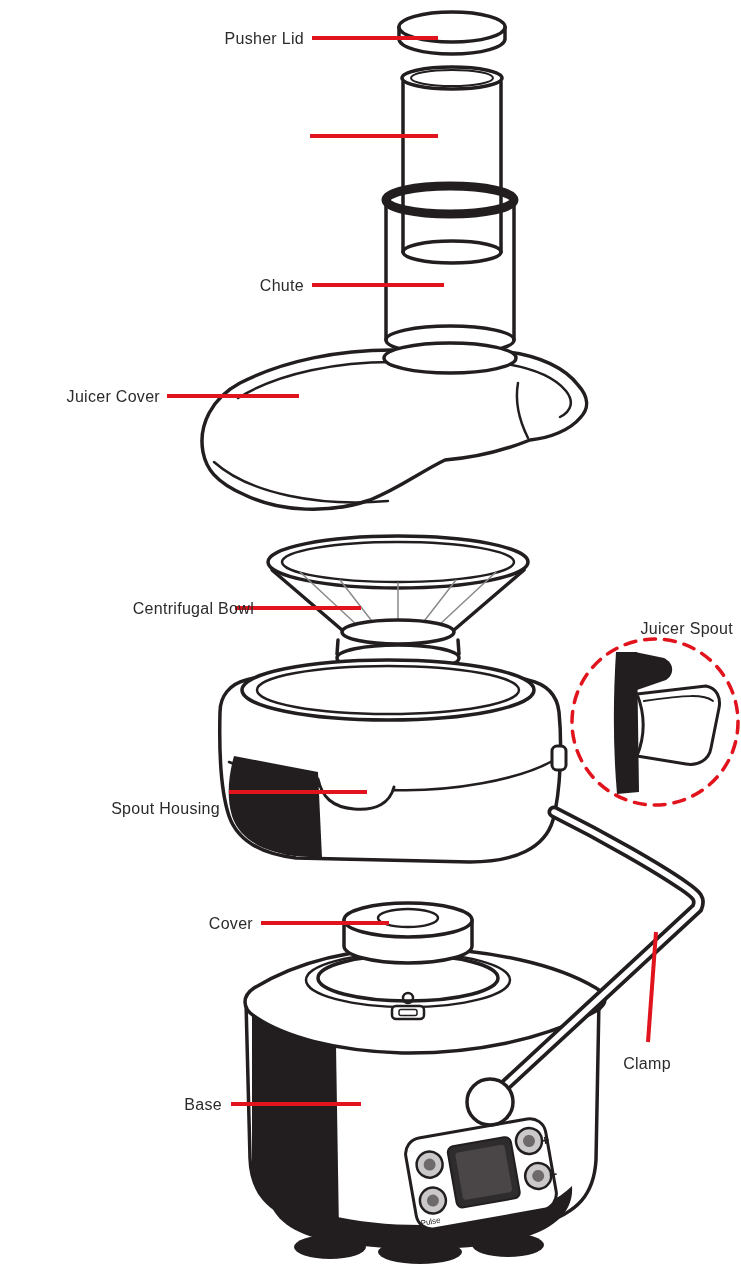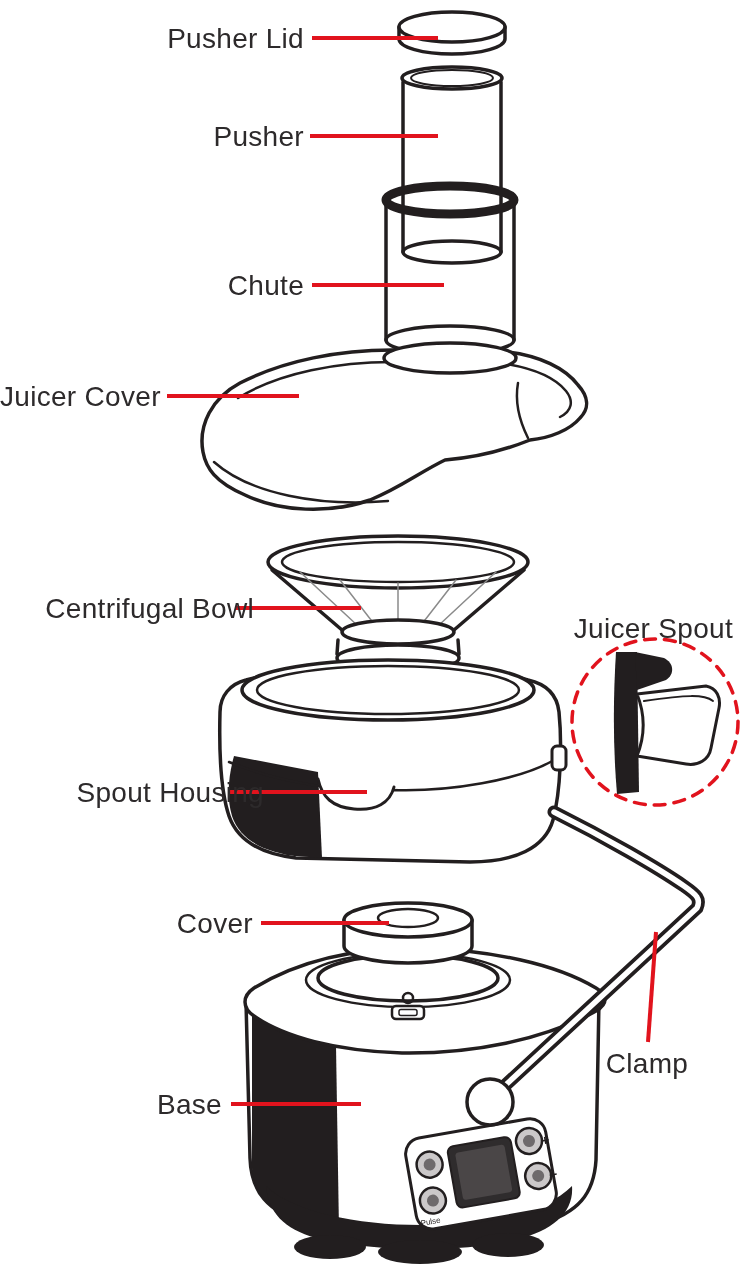--- a/index.html
+++ b/index.html
@@ -2,32 +2,32 @@
 <html><head>
 <meta charset="utf-8">
 <style>
   html,body { margin:0; padding:0; background:#ffffff; }
   .stage {
     position:relative; width:741px; height:1276px; background:#fff;
     overflow:hidden; font-family:"Liberation Sans", sans-serif;
   }
   svg.art { position:absolute; left:0; top:0; }
   .lbl {
-    position:absolute; font-size:28px; font-weight:500; color:#2d2a2b;
+    position:absolute; font-size:16px; font-weight:500; color:#2d2a2b;
     letter-spacing:.3px; white-space:nowrap; line-height:30px;
   }
   .r { text-align:right; }
   .c { text-align:center; }
   .lbl-pusher-lid       { left:60px;  top:24px;   width:244px; }
   .lbl-pusher           { left:60px;  top:122px;  width:244px; }
   .lbl-chute            { left:60px;  top:271px;  width:244px; }
   .lbl-juicer-cover     { left:0px;   top:382px;  width:160px; }
   .lbl-centrifugal-bowl { left:0px;   top:594px;  width:226px;margin-left:28px; }
   .lbl-juicer-spout     { left:553px; top:594px;  width:180px;margin-top:20px; }
-  .lbl-spout-housing    { left:0px;   top:778px;  width:220px;padding-left:44px; }
+  .lbl-spout-housing    { left:0px;   top:794px;  width:220px; }
   .lbl-rotor            { left:0px;   top:909px;  width:253px; }
   .lbl-clamp            { left:592px; top:1049px; width:110px;text-align:center; }
   .lbl-base             { left:0px;   top:1090px; width:222px; }
 </style>
 </head>
 <body>
 
 <div class="stage">
 
   <svg class="art" width="741" height="1276" viewBox="0 0 741 1276">
@@ -152,21 +152,20 @@
         <path d="M235,608 L361,608"></path>
         <path d="M229,792 L367,792"></path>
         <path d="M261,923 L389,923"></path>
         <path d="M656,932 L648,1042"></path>
         <path d="M231,1104 L361,1104"></path>
       </g>
     </g>
   </svg>
 
   <div class="lbl lbl-pusher-lid r">Pusher Lid</div>
-  <div class="lbl lbl-pusher r">Pusher</div>
   <div class="lbl lbl-chute r">Chute</div>
   <div class="lbl lbl-juicer-cover r">Juicer Cover</div>
   <div class="lbl lbl-centrifugal-bowl r">Centrifugal Bowl</div>
   <div class="lbl lbl-juicer-spout r">Juicer Spout</div>
   <div class="lbl lbl-spout-housing r">Spout Housing</div>
   <div class="lbl lbl-rotor r">Cover</div>
   <div class="lbl lbl-clamp c">Clamp</div>
   <div class="lbl lbl-base r">Base</div>
 
 </div>

